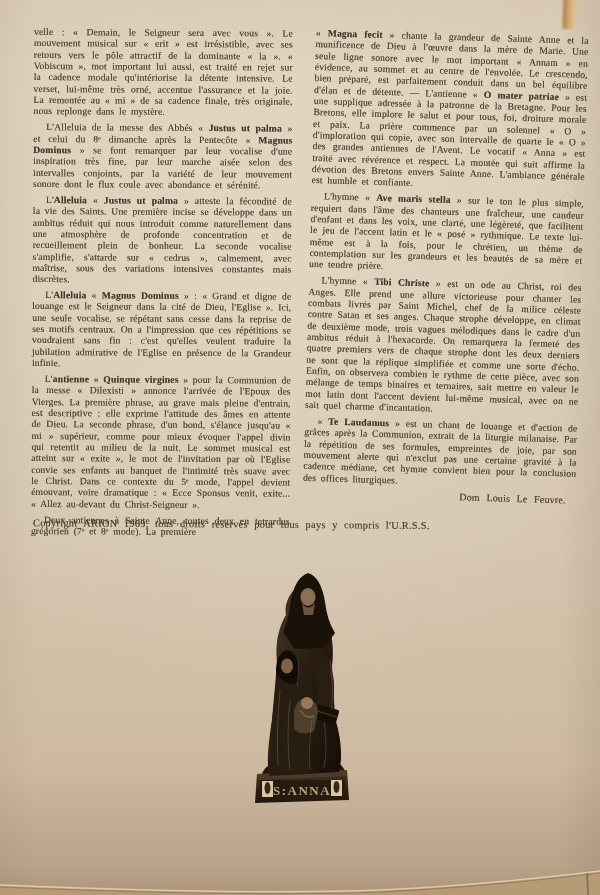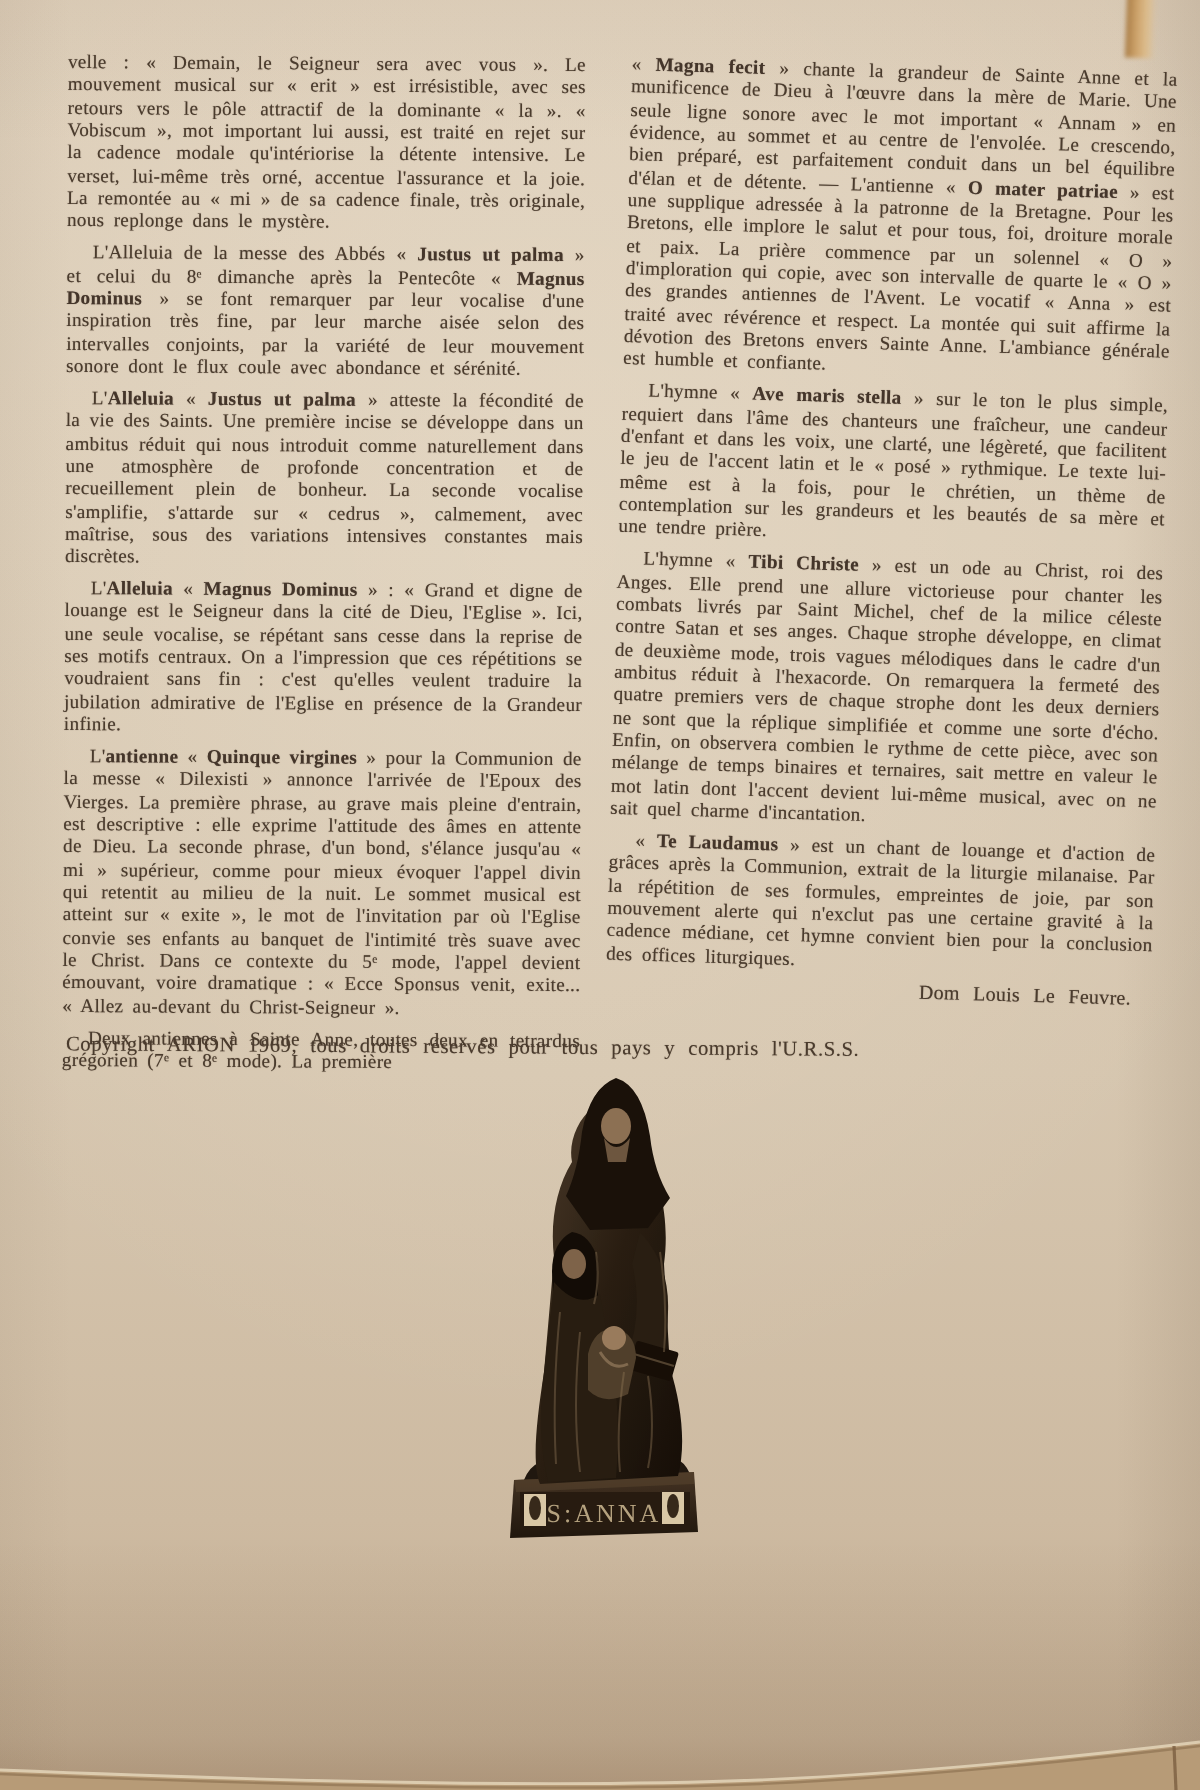--- a/index.html
+++ b/index.html
@@ -23,21 +23,21 @@
     text-shadow:0 0 .5px rgba(74,59,45,.6);}
   .col p{margin:0 0 4.5px 0;}
   .col p.indent{text-indent:13px;}
   .col .b{font-weight:bold;color:#44352a;}
   .col-left{left:34px;top:26px;width:259px;transform:rotate(.35deg);transform-origin:left top;}
   .col-right{left:316px;top:27px;width:273px;transform:rotate(1.65deg);transform-origin:left top;}
   .signature{margin-top:3px !important;text-align:right;padding-right:10px;word-spacing:4px;font-size:10px;}
   .copyright{position:absolute;left:33px;top:519px;width:530px;color:#4a3b2d;
     font-size:10.3px;letter-spacing:.3px;word-spacing:3.6px;
     text-shadow:0 0 .5px rgba(74,59,45,.55);transform:rotate(.4deg);}
-  .statue{position:absolute;left:250px;top:536px;width:106px;height:238px;}
+  .statue{position:absolute;left:250px;top:570px;width:106px;height:238px;font-weight:bold;}
   .statue svg{filter:blur(.25px) contrast(1.04) sepia(.12);}
   .bottom-curl{position:absolute;left:0;bottom:0;width:600px;height:72px;pointer-events:none;}
 </style>
 </head>
 <body>
 
 <div class="vignette"></div>
 <div class="edge-strip"></div>
 
 <div class="col col-left">

